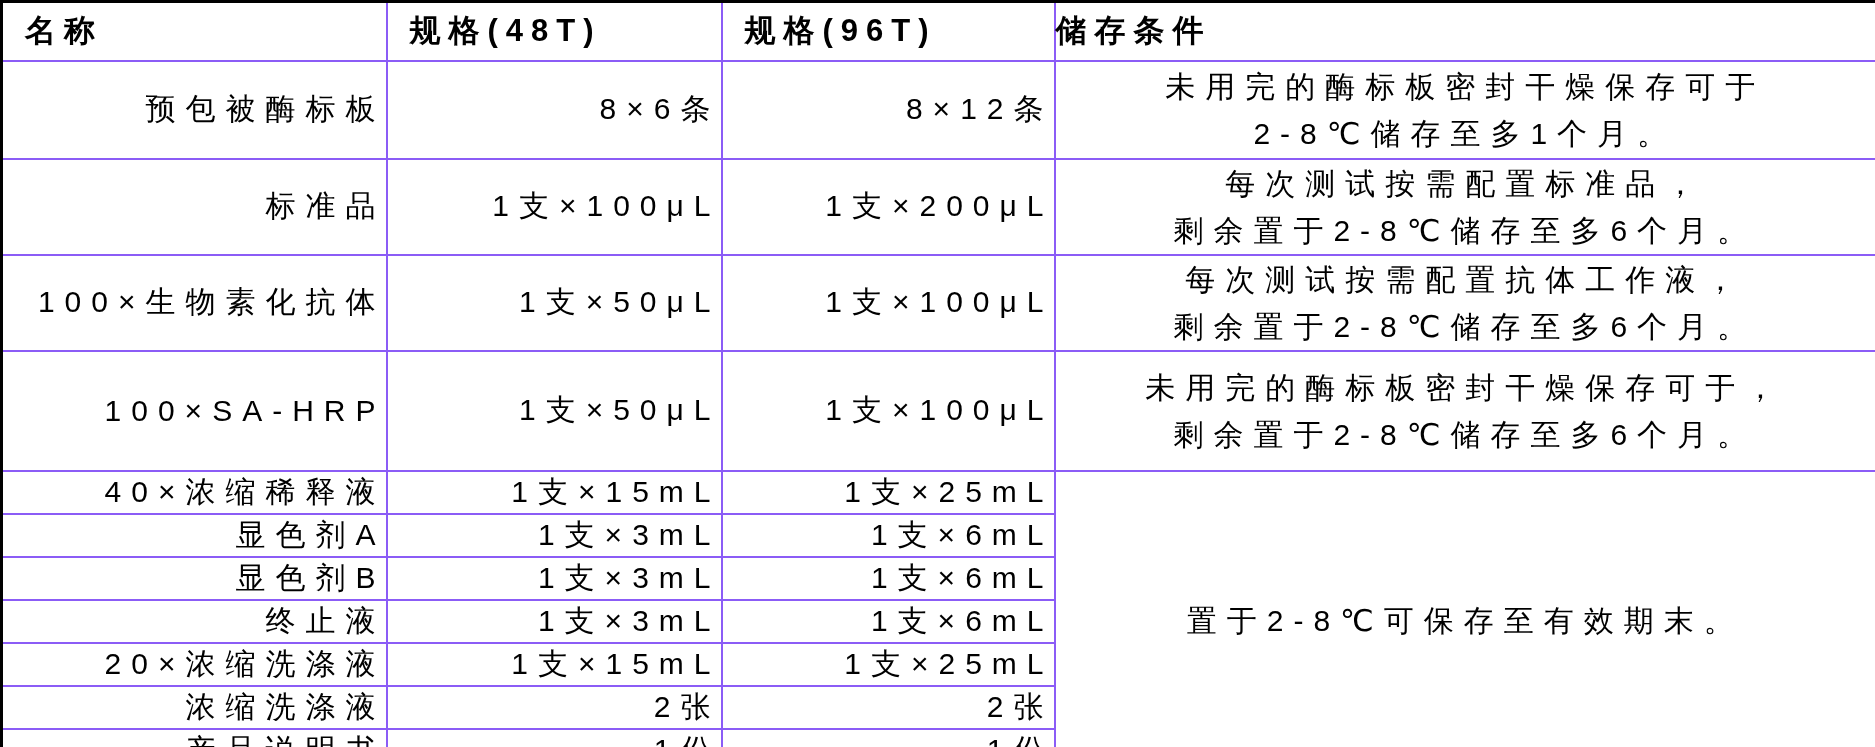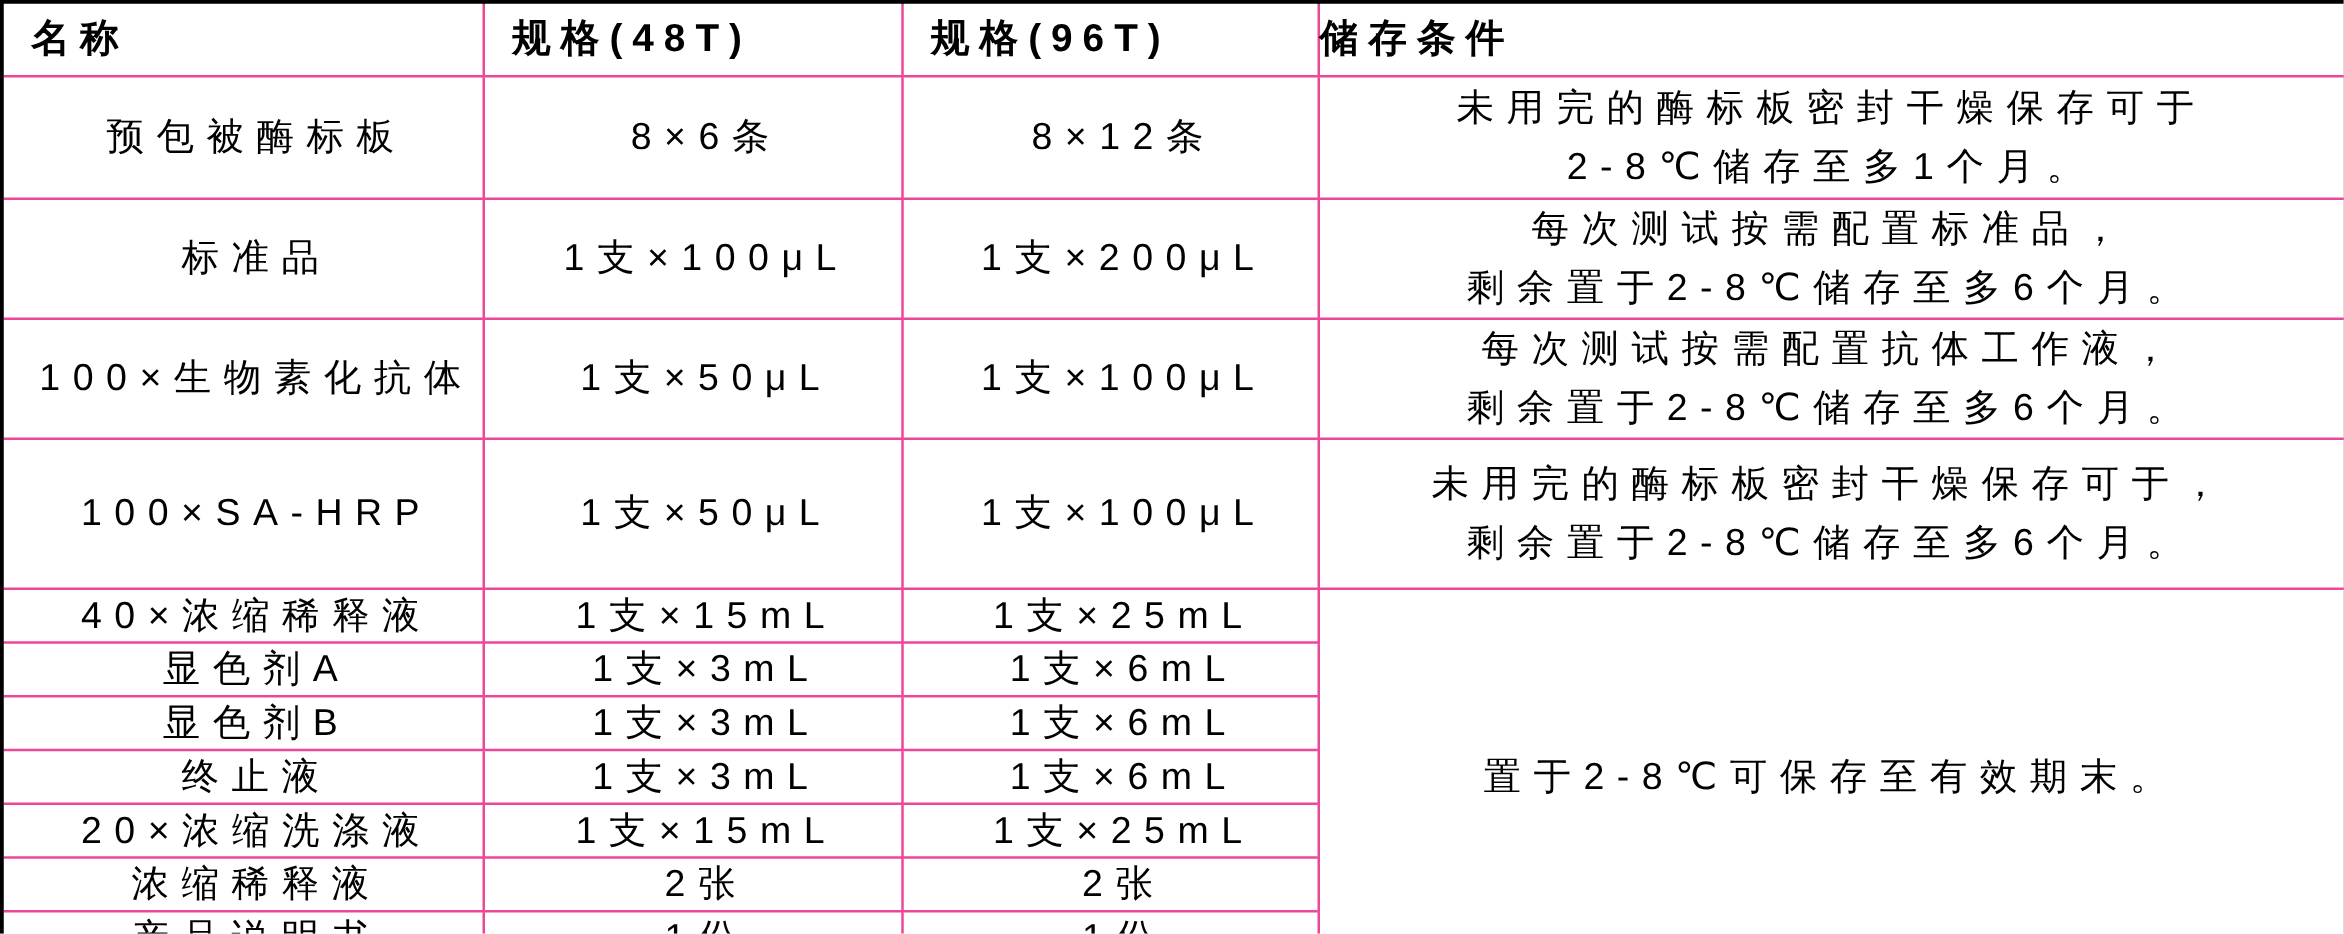--- a/index.html
+++ b/index.html
@@ -14,21 +14,21 @@
     background: #ffffff;
     overflow: hidden;
   }
   table.kit-table {
     width: 1875px; height: 747px;
     border-collapse: collapse;
     table-layout: fixed;
     border: 3px solid #000;
   }
   .kit-table td, .kit-table th {
-    border: 2px solid #ec4899;
+    border: 2px solid #8b5cf6;
     font-size: 30px;
     font-weight: normal;
     letter-spacing: 10px;
     white-space: nowrap;
     vertical-align: middle;
     overflow: visible;
     padding: 0;
   }
   
   col.c-name  { width: 385px; }
@@ -44,21 +44,21 @@
     text-align: left;
     padding-left: 22px;
     height: 59px;
   }
   .kit-table th.center {
     padding-left: 0;
   }
 
   
   td.left-cell {
-    text-align: center;
+    text-align: right;
     padding-left: 22px;
   }
   td.storage-cell {
     text-align: center;
     letter-spacing: 10px;
   }
   .storage-line { line-height: 47px; }
 
   
   tr.r-tall-1 { height: 98px; }
@@ -152,21 +152,21 @@
       <td class="left-cell">1支×6mL</td>
     </tr>
 
     <tr class="r-short">
       <td class="left-cell">20×浓缩洗涤液</td>
       <td class="left-cell">1支×15mL</td>
       <td class="left-cell">1支×25mL</td>
     </tr>
 
     <tr class="r-short">
-      <td class="left-cell">浓缩稀释液</td>
+      <td class="left-cell">浓缩洗涤液</td>
       <td class="left-cell">2张</td>
       <td class="left-cell">2张</td>
     </tr>
 
     <tr class="r-short">
       <td class="left-cell">产品说明书</td>
       <td class="left-cell">1份</td>
       <td class="left-cell">1份</td>
     </tr>
   </tbody>

